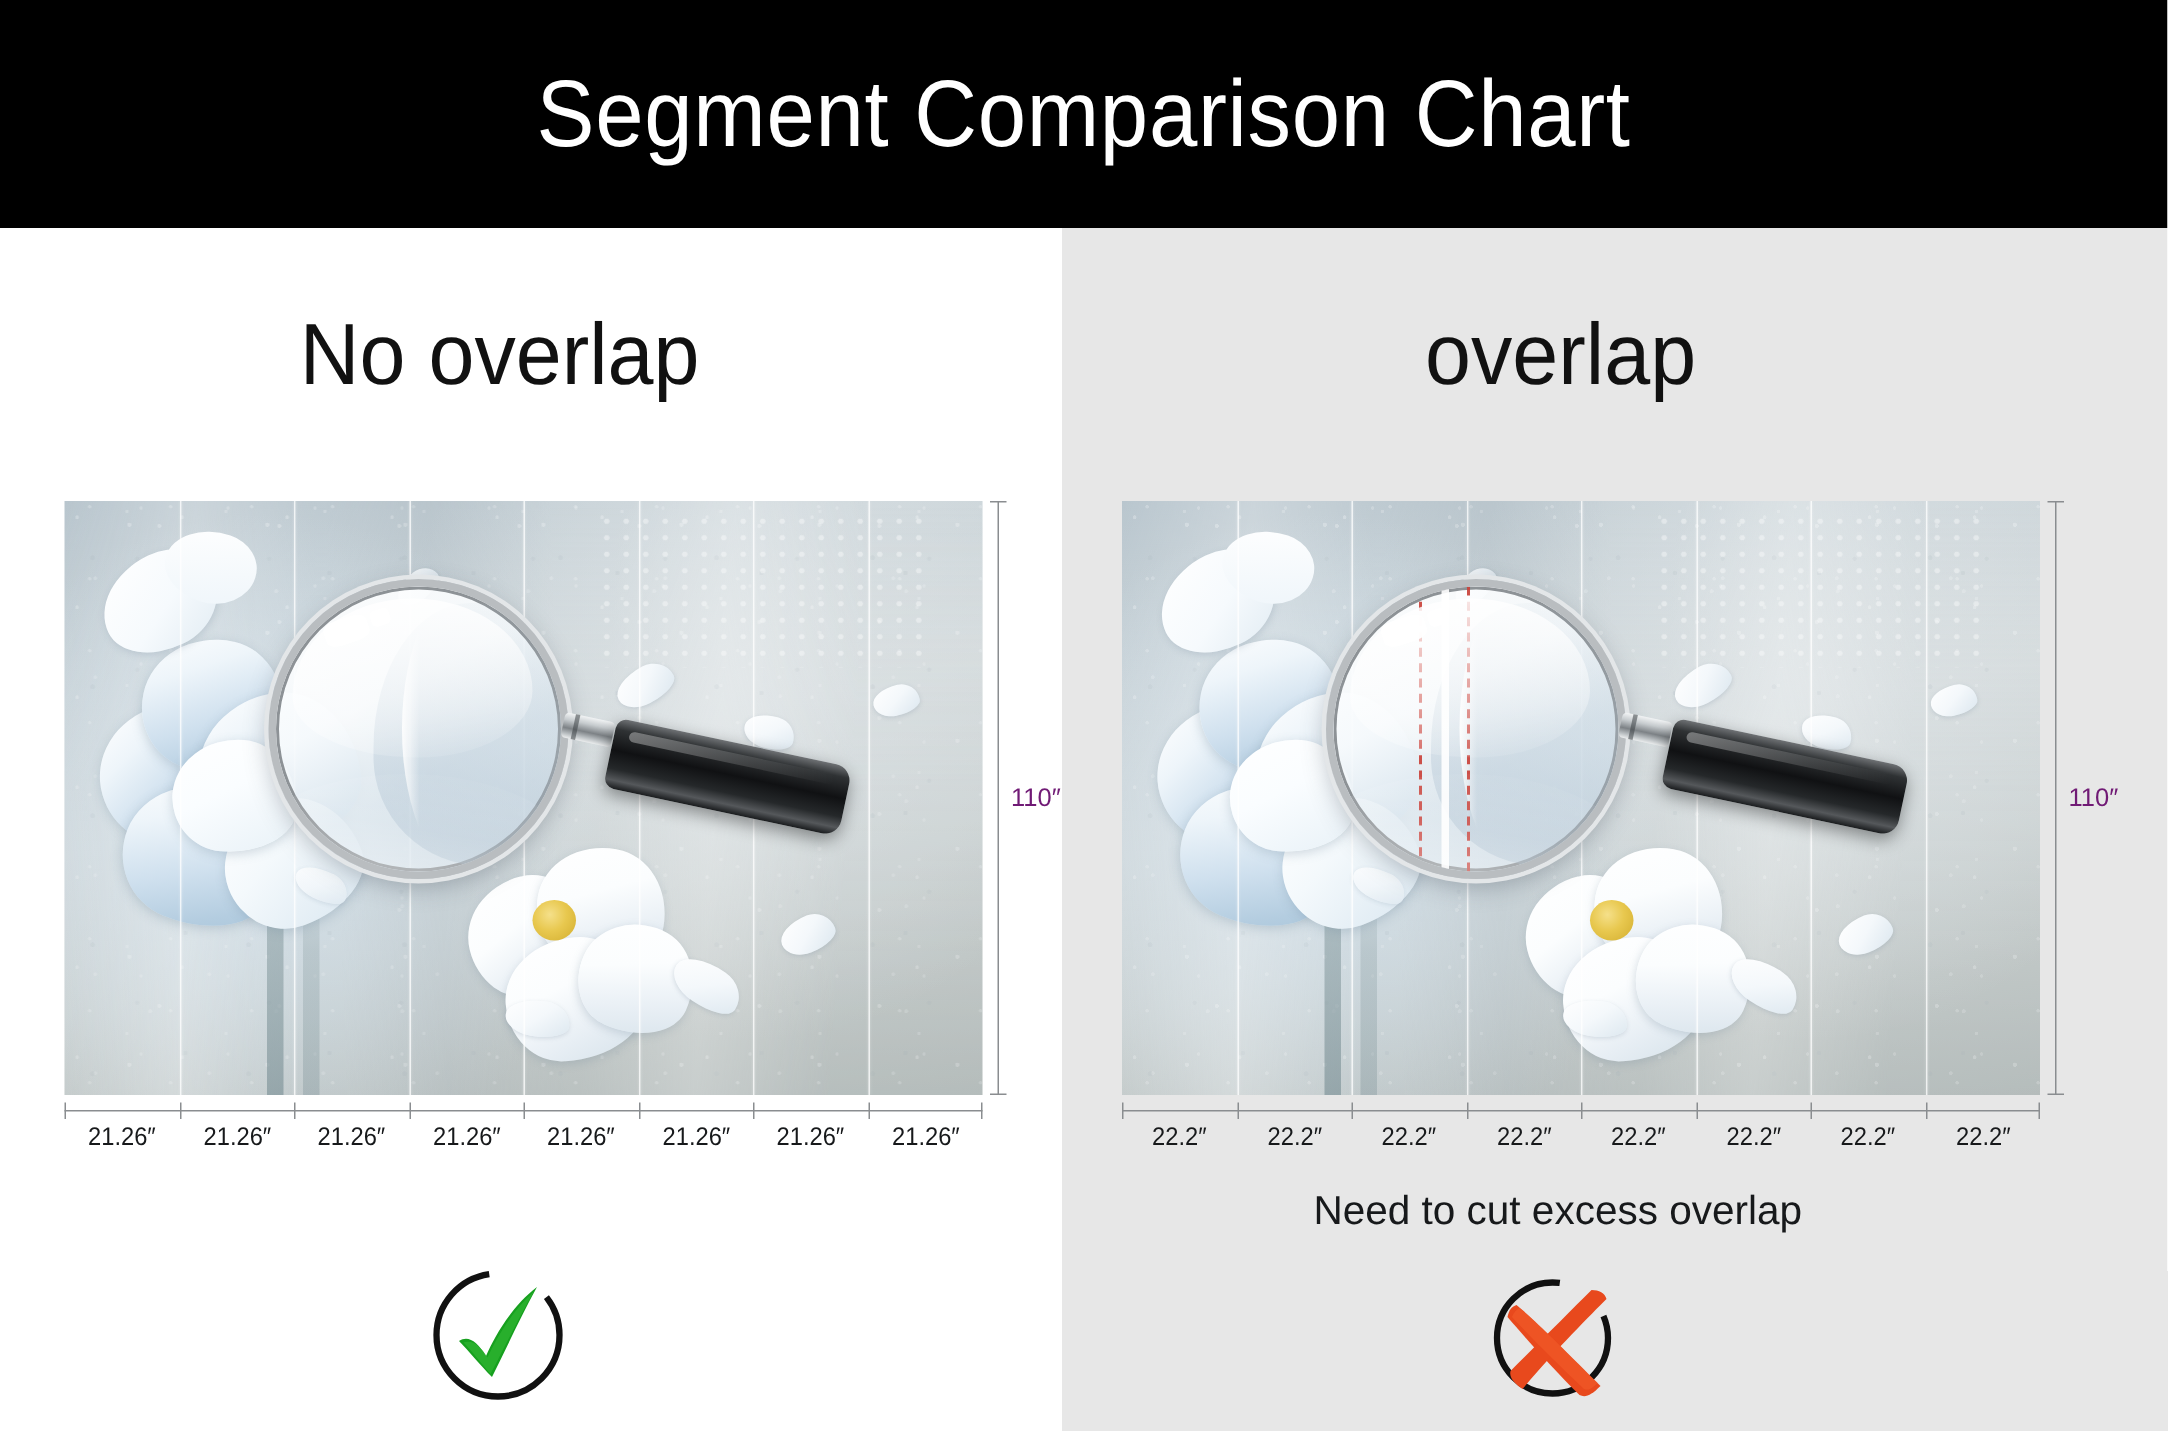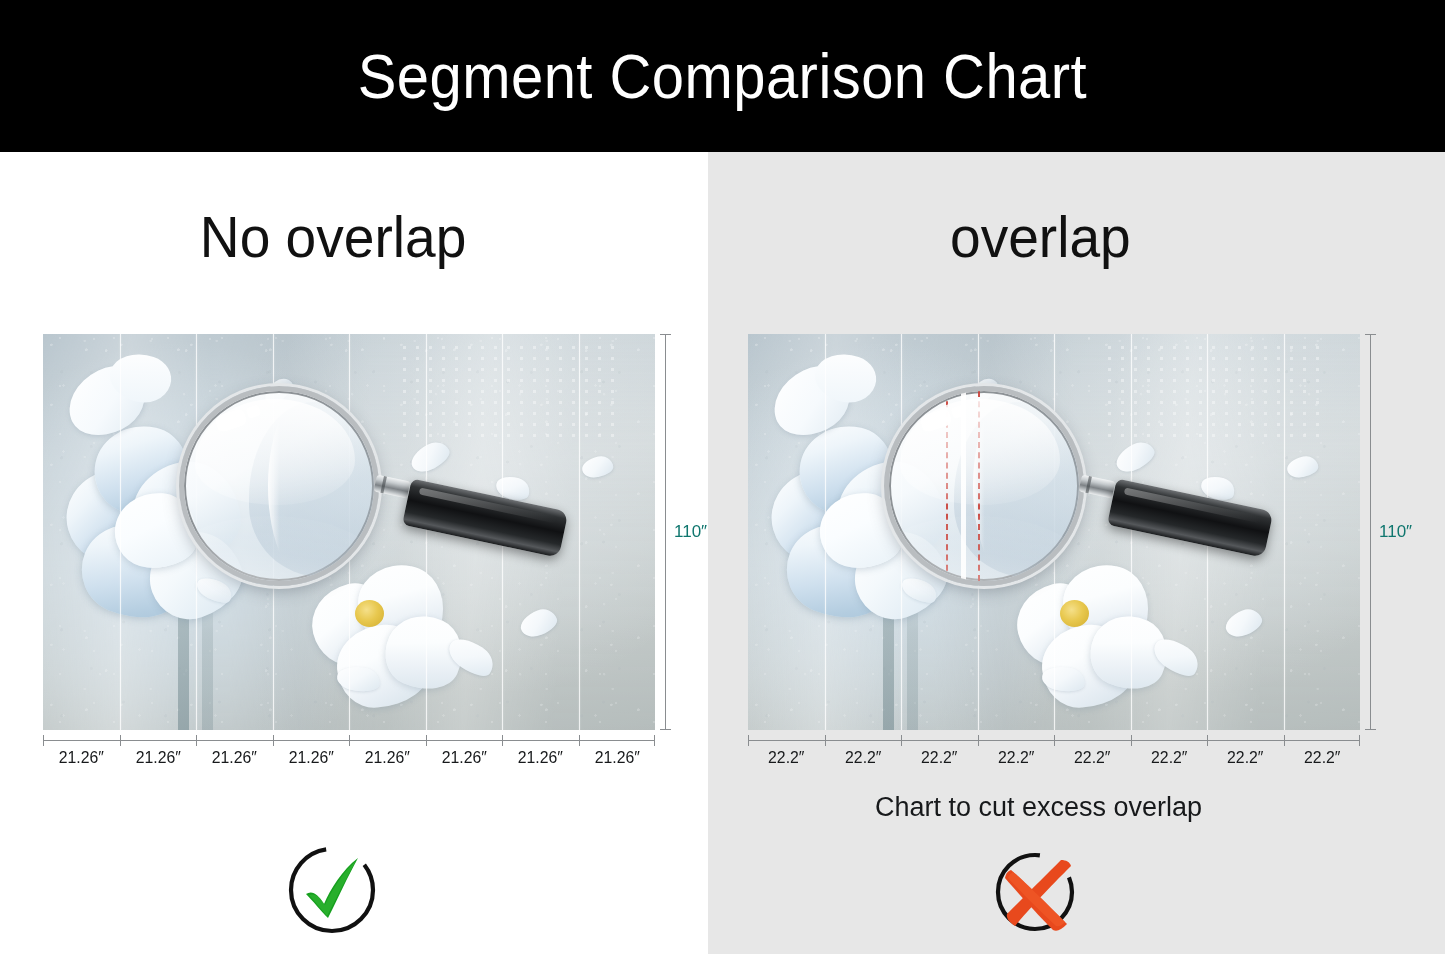--- a/index.html
+++ b/index.html
@@ -221,21 +221,21 @@
     background:linear-gradient(90deg, rgba(255,255,255,.35) 0%, rgba(255,255,255,.12) 60%, rgba(255,255,255,0) 100%);
   }
 
   
   .dim-v { position:absolute; }
   .dim-v .vline { position:absolute; left:5px; top:0; bottom:0; width:1px; background:#8a8d90; }
   .dim-v .cap-t, .dim-v .cap-b { position:absolute; left:0; width:11px; height:1px; background:#8a8d90; }
   .dim-v .cap-t { top:0; } .dim-v .cap-b { bottom:0; }
   .dim-v .vlabel {
     position:absolute; left:14px; top:50%; transform:translateY(-50%);
-    font-size:17px; color:#0f766e; white-space:nowrap;
+    font-size:17px; color:#701a75; white-space:nowrap;
   }
 
   .dim-h { position:absolute; }
   .dim-h .hline { position:absolute; left:0; right:0; top:5px; height:1px; background:#8a8d90; }
   .dim-h .tick { position:absolute; top:0; width:1px; height:11px; background:#8a8d90; }
   .dim-h .seglabels { position:absolute; left:0; right:0; top:13px; display:flex; }
   .dim-h .seglabels span {
     flex:1 1 0; text-align:center;
     font-size:17px; color:#17191b; white-space:nowrap;
     transform:scaleX(0.93);
@@ -477,21 +477,21 @@
           <span>22.2″</span>
           <span>22.2″</span>
           <span>22.2″</span>
           <span>22.2″</span>
           <span>22.2″</span>
           <span>22.2″</span>
           <span>22.2″</span>
         </div>
       </div>
 
-      <div class="caption">Chart to cut excess overlap</div>
+      <div class="caption">Need to cut excess overlap</div>
 
       <div class="verdict">
         <svg width="96" height="96" viewBox="0 0 96 96">
           <circle cx="44" cy="50" r="37" fill="none" stroke="#111111" stroke-width="4.2" stroke-dasharray="195 38" stroke-dashoffset="16"></circle>
           <path d="M20 28 C30 36 52 58 76 82 C70 88 66 90 62 88 C44 70 26 50 14 36 C15 31 17 29 20 28 Z" fill="#e8491d"></path>
           <path d="M80 24 C70 34 46 58 24 84 C18 80 15 76 16 72 C34 54 56 32 70 18 C75 18 79 20 80 24 Z" fill="#e8491d"></path>
           <path d="M22 30 C32 38 52 58 74 80 C70 84 68 85 65 84 C46 66 28 48 17 36 C18 33 20 31 22 30 Z" fill="#f15a28" opacity="0.7"></path>
         </svg>
       </div>
     </div>

